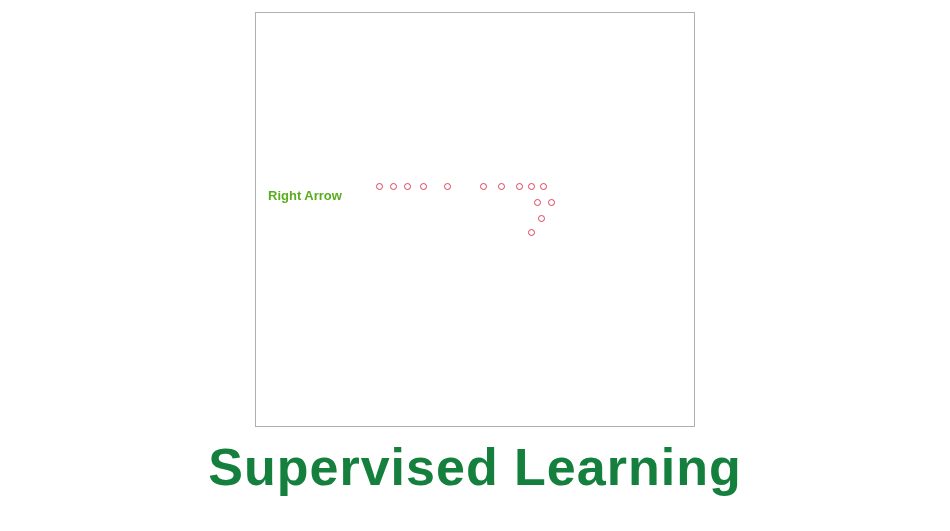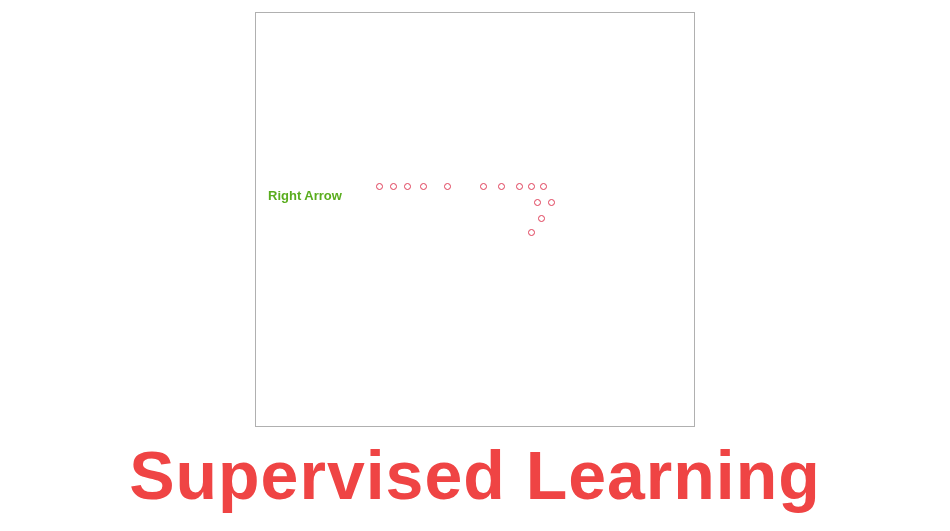--- a/index.html
+++ b/index.html
@@ -47,23 +47,23 @@
     .dot {
       position: absolute;
       width: 7px;
       height: 7px;
       border-radius: 50%;
       border: 1.5px solid #e0405a;
       background: transparent;
     }
 
     .title {
-      font-size: 68px;
+      font-size: 52px;
       font-weight: 900;
-      color: #ef4444;
+      color: #15803d;
       font-family: 'Arial Rounded MT Bold', 'Arial Black', Arial, sans-serif;
       letter-spacing: 1px;
       margin-top: 14px;
       text-align: left;
       line-height: 1;
     }
   </style>
 </head>
 <body>
 

